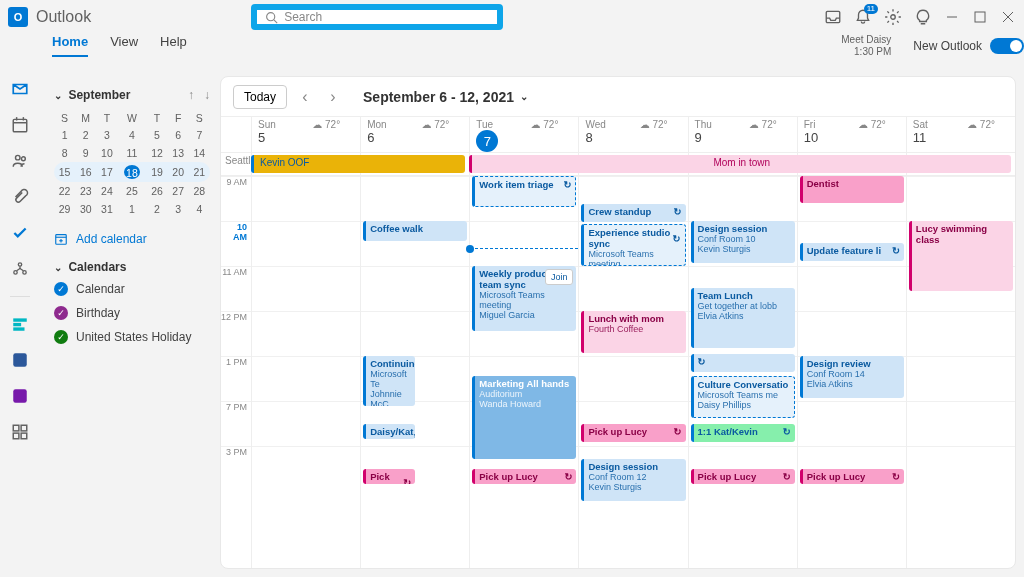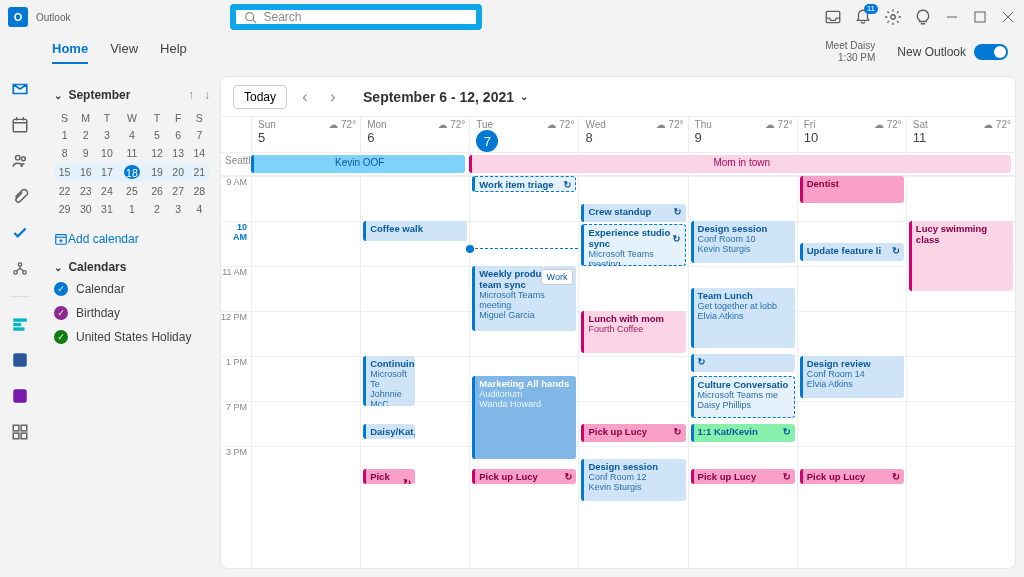--- a/index.html
+++ b/index.html
@@ -1,26 +1,26 @@
 <!DOCTYPE html>
 <html><head>
 <meta charset="utf-8">
 <style>
 *{margin:0;padding:0;box-sizing:border-box;font-family:'Segoe UI',sans-serif;}
 body{width:1024px;height:577px;overflow:hidden;background:#f3f3f3;position:relative;}
 .titlebar{height:34px;display:flex;align-items:center;padding:0 8px;}
 .ol-logo{width:20px;height:20px;background:#0078d4;border-radius:3px;display:flex;align-items:center;justify-content:center;margin-right:8px;color:#fff;font-size:11px;font-weight:bold;}
-.app-name{font-size:10px;color:#616161;}
+.app-name{font-size:16px;color:#616161;}
 .search{margin-left:160px;width:252px;height:26px;background:#fff;border:6px solid #0ea5e9;border-radius:4px;display:flex;align-items:center;padding:0 8px;color:#888;font-size:12px;}
 .search svg{margin-right:6px;}
 .titlebar-right{margin-left:auto;display:flex;align-items:center;gap:12px;}
 .titlebar-icon{width:18px;height:18px;color:#616161;cursor:pointer;position:relative;}
 .bell-badge{position:absolute;top:-4px;right:-6px;background:#0078d4;color:#fff;border-radius:8px;font-size:8px;padding:0 3px;min-width:8px;height:10px;line-height:10px;text-align:center;}
 .win-btn{width:16px;height:16px;color:#616161;cursor:pointer;}
-.subbar{height:36px;display:flex;align-items:center;padding-left:52px;padding-right:16px;}
+.subbar{height:36px;display:flex;align-items:flex-start;padding-left:52px;}
 .tab{font-size:13px;color:#424242;margin-right:22px;cursor:pointer;padding-bottom:6px;}
 .tab.active{color:#0078d4;font-weight:600;border-bottom:2px solid #0078d4;}
 .subbar-right{margin-left:auto;display:flex;align-items:center;gap:22px;}
 .meet{text-align:right;font-size:10px;color:#616161;line-height:12px;}
 .toggle-wrap{display:flex;align-items:center;gap:8px;font-size:12px;color:#424242;}
 .toggle{width:34px;height:16px;background:#0078d4;border-radius:8px;position:relative;}
 .toggle::after{content:'';position:absolute;right:2px;top:2px;width:12px;height:12px;background:#fff;border-radius:50%;}
 .main{display:flex;height:calc(100% - 70px);}
 .rail{width:40px;display:flex;flex-direction:column;align-items:center;padding-top:10px;gap:18px;}
 .rail-icon{width:18px;height:18px;color:#616161;cursor:pointer;}
@@ -28,37 +28,37 @@
 .sidebar{width:180px;padding:18px 10px 0 14px;font-size:12px;}
 .month-head{display:flex;align-items:center;gap:6px;font-weight:600;color:#333;margin-bottom:8px;}
 .month-nav{margin-left:auto;display:flex;gap:10px;color:#888;}
 .mini-cal{width:100%;border-collapse:collapse;font-size:10.5px;color:#616161;text-align:center;}
 .mini-cal th{font-weight:400;padding:2px 0;}
 .mini-cal td{padding:3px 0;cursor:pointer;}
 .mini-cal .wk td{background:#e5f1fb;}
 .mini-cal .wk td:first-child{border-radius:10px 0 0 10px;}
 .mini-cal .wk td:last-child{border-radius:0 10px 10px 0;}
 .mini-cal .today{background:#0078d4;color:#fff;border-radius:50%;}
-.add-cal{display:flex;align-items:flex-start;color:#0078d4;font-size:12px;margin:14px 0;cursor:pointer;}
+.add-cal{display:flex;align-items:flex-start;gap:8px;color:#0078d4;font-size:12px;margin:14px 0;cursor:pointer;}
 .cal-sec{display:flex;align-items:center;gap:6px;font-weight:600;color:#333;margin-bottom:8px;font-size:12px;}
 .cal-item{display:flex;align-items:center;gap:8px;font-size:12px;color:#424242;margin-bottom:10px;cursor:pointer;}
 .dot{width:14px;height:14px;border-radius:50%;display:flex;align-items:center;justify-content:center;color:#fff;font-size:9px;}
 .calendar{flex:1;background:#fff;margin:6px 8px 8px 0;border-radius:8px;border:1px solid #e8e8e8;display:flex;flex-direction:column;overflow:hidden;}
 .cal-header{height:40px;display:flex;align-items:center;padding:0 12px;gap:8px;border-bottom:1px solid #eee;}
 .today-btn{border:1px solid #ccc;background:#fff;padding:4px 10px;border-radius:4px;font-size:12px;cursor:pointer;}
 .nav-arrow{width:20px;height:20px;color:#888;cursor:pointer;display:flex;align-items:center;justify-content:center;}
 .date-range{font-size:14px;font-weight:600;color:#333;margin-left:12px;display:flex;align-items:center;gap:6px;}
 .day-headers{display:flex;border-bottom:1px solid #eee;height:36px;}
 .time-gutter{width:30px;flex-shrink:0;}
 .tz-label{font-size:10px;color:#888;padding:2px 4px;}
 .day-col{flex:1;border-left:1px solid #eee;padding:2px 6px;position:relative;}
 .day-name{font-size:10px;color:#888;}
 .day-num{font-size:13px;color:#444;}
 .day-num.today{background:#0078d4;color:#fff;border-radius:50%;width:22px;height:22px;display:flex;align-items:center;justify-content:center;}
-.weather{position:absolute;right:4px;top:2px;font-size:10px;color:#888;display:flex;align-items:center;gap:2px;}
+.weather{position:absolute;right:20px;top:2px;font-size:10px;color:#888;display:flex;align-items:center;gap:2px;}
 .allday-row{display:flex;border-bottom:1px solid #eee;}
 .allday-cell{flex:1;border-left:1px solid #eee;height:22px;position:relative;}
 .allday-event{position:absolute;height:18px;border-radius:3px;font-size:10px;padding:2px 6px;top:2px;overflow:hidden;white-space:nowrap;}
 .grid{flex:1;display:flex;position:relative;overflow:hidden;}
 .hours{width:30px;flex-shrink:0;}
 .hour-row{height:45px;font-size:9px;color:#888;text-align:right;padding-right:4px;border-top:1px solid #f0f0f0;}
 .hour-row.current{color:#0078d4;font-weight:600;}
 .gcol{flex:1;border-left:1px solid #eee;position:relative;}
 .hour-line{height:45px;border-top:1px solid #f0f0f0;}
 .event{position:absolute;left:2px;right:2px;border-radius:3px;font-size:9.5px;padding:2px 4px;overflow:hidden;border-left:3px solid;}
@@ -333,21 +333,21 @@
     <div class="allday-row">
       <div class="time-gutter tz-label">Seattle</div>
       <div id="allday" style="display:flex;flex:1;position:relative;">
           <div class="allday-cell"></div>
           <div class="allday-cell"></div>
           <div class="allday-cell"></div>
           <div class="allday-cell"></div>
           <div class="allday-cell"></div>
           <div class="allday-cell"></div>
           <div class="allday-cell"></div>
-          <div class="allday-event" style="left: 0%; width: 28.0714%; background: #7dd3fc; border-left: 3px solid rgb(0, 120, 212); color: rgb(10, 90, 160); text-align: center;">Kevin OOF</div>
+          <div class="allday-event" style="left: 0%; width: 28.0714%; background: #eab308; border-left: 3px solid rgb(0, 120, 212); color: rgb(10, 90, 160); text-align: left;">Kevin OOF</div>
           <div class="allday-event" style="left: 28.5714%; width: 70.9286%; background: rgb(251, 212, 230); border-left: 3px solid rgb(209, 0, 108); color: rgb(176, 0, 90); text-align: center;">Mom in town</div>
         </div>
     </div>
     <div class="grid">
       <div class="hours" id="hours">
           <div class="hour-row">9 AM</div>
           <div class="hour-row current">10 AM</div>
           <div class="hour-row">11 AM</div>
           <div class="hour-row">12 PM</div>
           <div class="hour-row">1 PM</div>
@@ -391,28 +391,28 @@
             <div class="hour-line"></div>
             <div class="hour-line"></div>
             <div class="hour-line"></div>
             <div class="hour-line"></div>
             <div class="hour-line"></div>
             <div class="hour-line"></div>
             <div class="hour-line"></div>
             <div class="now-line" style="top: 72px;">
               <div class="now-dot"></div>
             </div>
-            <div class="event" style="top: 0px; height: 16px; background: rgb(229, 241, 251); border-color: rgb(0, 120, 212); color: rgb(10, 90, 160); border-width: 1px 1px 1px 3px; border-style: dashed dashed dashed solid; border-image: initial;">
+            <div class="event" style="top: 0px; height: 31px; background: rgb(229, 241, 251); border-color: rgb(0, 120, 212); color: rgb(10, 90, 160); border-width: 1px 1px 1px 3px; border-style: dashed dashed dashed solid; border-image: initial;">
               <div class="title">Work item triage<span>↻</span></div>
             </div>
             <div class="event" style="top: 90px; height: 65px; background: rgb(207, 228, 247); border-left-color: rgb(0, 120, 212); color: rgb(10, 90, 160);">
               <div class="title">Weekly product team sync</div>
               <div class="sub">Microsoft Teams meeting</div>
               <div class="sub">Miguel Garcia</div>
-              <div class="join-btn">Work</div>
+              <div class="join-btn">Join</div>
             </div>
             <div class="event" style="top: 200px; height: 83px; background: rgb(127, 184, 230); border-left-color: rgb(0, 120, 212); color: rgb(255, 255, 255);">
               <div class="title">Marketing All hands</div>
               <div class="sub">Auditorium</div>
               <div class="sub">Wanda Howard</div>
             </div>
             <div class="event" style="top: 293px; height: 15px; background: rgb(249, 160, 201); border-left-color: rgb(209, 0, 108); color: rgb(138, 0, 70);">
               <div class="title">Pick up Lucy<span>↻</span></div>
             </div>
           </div>

